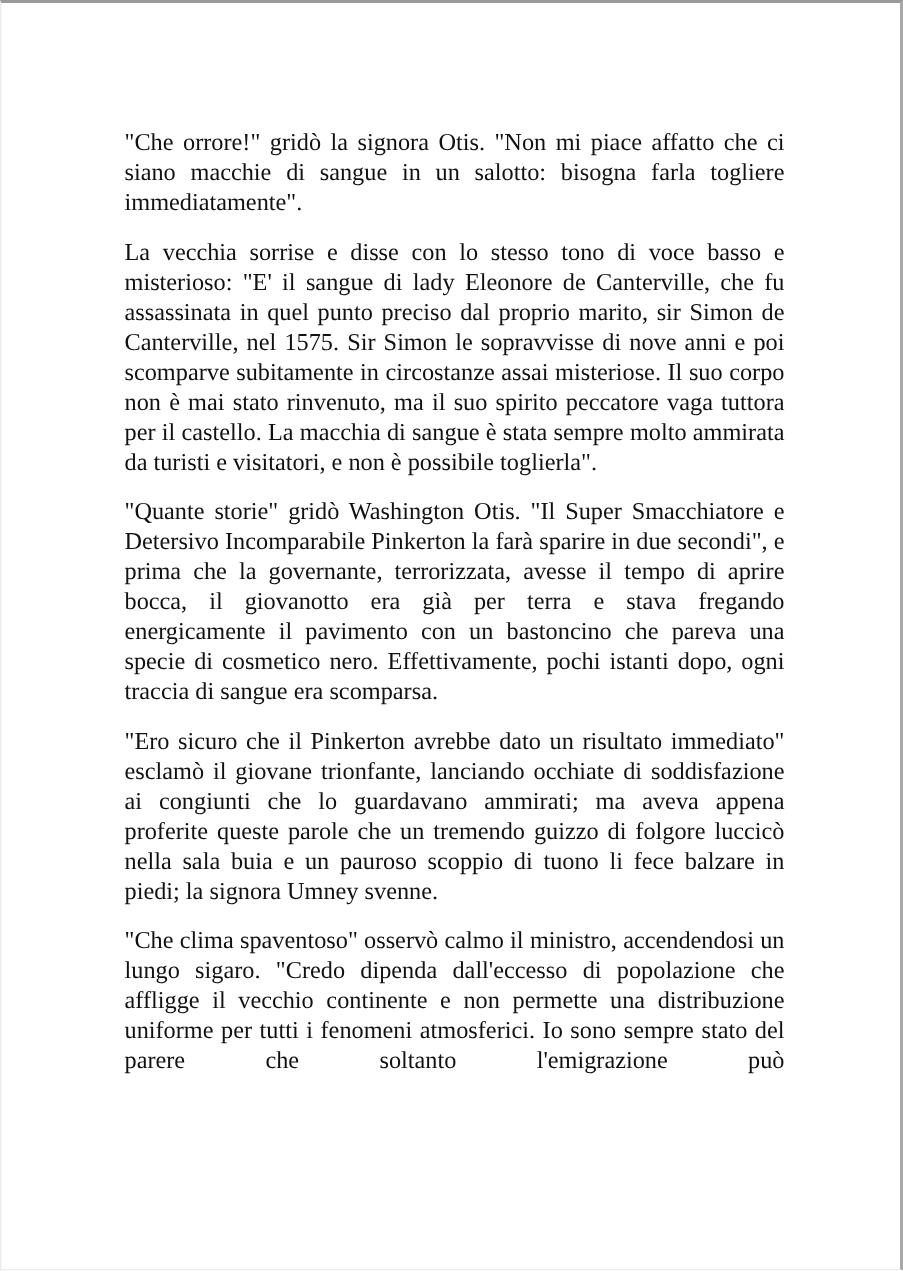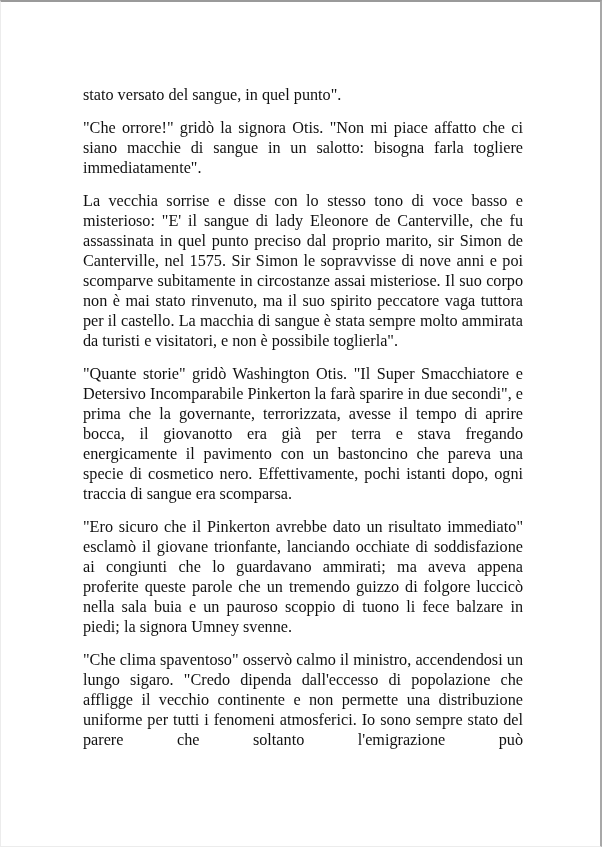--- a/index.html
+++ b/index.html
@@ -44,20 +44,19 @@
     }
     .para.last {
       text-align-last: justify;
     }
   </style>
 </head>
 <body>
 
 <div class="frame">
   <div class="page">
-    <p class="para first">stato versato del sangue, in quel punto".</p>
     <p class="para">"Che orrore!" gridò la signora Otis. "Non mi piace affatto che ci siano macchie di sangue in un salotto: bisogna farla togliere immediatamente".</p>
     <p class="para">La vecchia sorrise e disse con lo stesso tono di voce basso e misterioso: "E' il sangue di lady Eleonore de Canterville, che fu assassinata in quel punto preciso dal proprio marito, sir Simon de Canterville, nel 1575. Sir Simon le sopravvisse di nove anni e poi scomparve subitamente in circostanze assai misteriose. Il suo corpo non è mai stato rinvenuto, ma il suo spirito peccatore vaga tuttora per il castello. La macchia di sangue è stata sempre molto ammirata da turisti e visitatori, e non è possibile toglierla".</p>
     <p class="para">"Quante storie" gridò Washington Otis. "Il Super Smacchiatore e Detersivo Incomparabile Pinkerton la farà sparire in due secondi", e prima che la governante, terrorizzata, avesse il tempo di aprire bocca, il giovanotto era già per terra e stava fregando energicamente il pavimento con un bastoncino che pareva una specie di cosmetico nero. Effettivamente, pochi istanti dopo, ogni traccia di sangue era scomparsa.</p>
     <p class="para">"Ero sicuro che il Pinkerton avrebbe dato un risultato immediato" esclamò il giovane trionfante, lanciando occhiate di soddisfazione ai congiunti che lo guardavano ammirati; ma aveva appena proferite queste parole che un tremendo guizzo di folgore luccicò nella sala buia e un pauroso scoppio di tuono li fece balzare in piedi; la signora Umney svenne.</p>
     <p class="para last">"Che clima spaventoso" osservò calmo il ministro, accendendosi un lungo sigaro. "Credo dipenda dall'eccesso di popolazione che affligge il vecchio continente e non permette una distribuzione uniforme per tutti i fenomeni atmosferici. Io sono sempre stato del parere che soltanto l'emigrazione può</p>
   </div>
 </div>
 
 </body></html>

